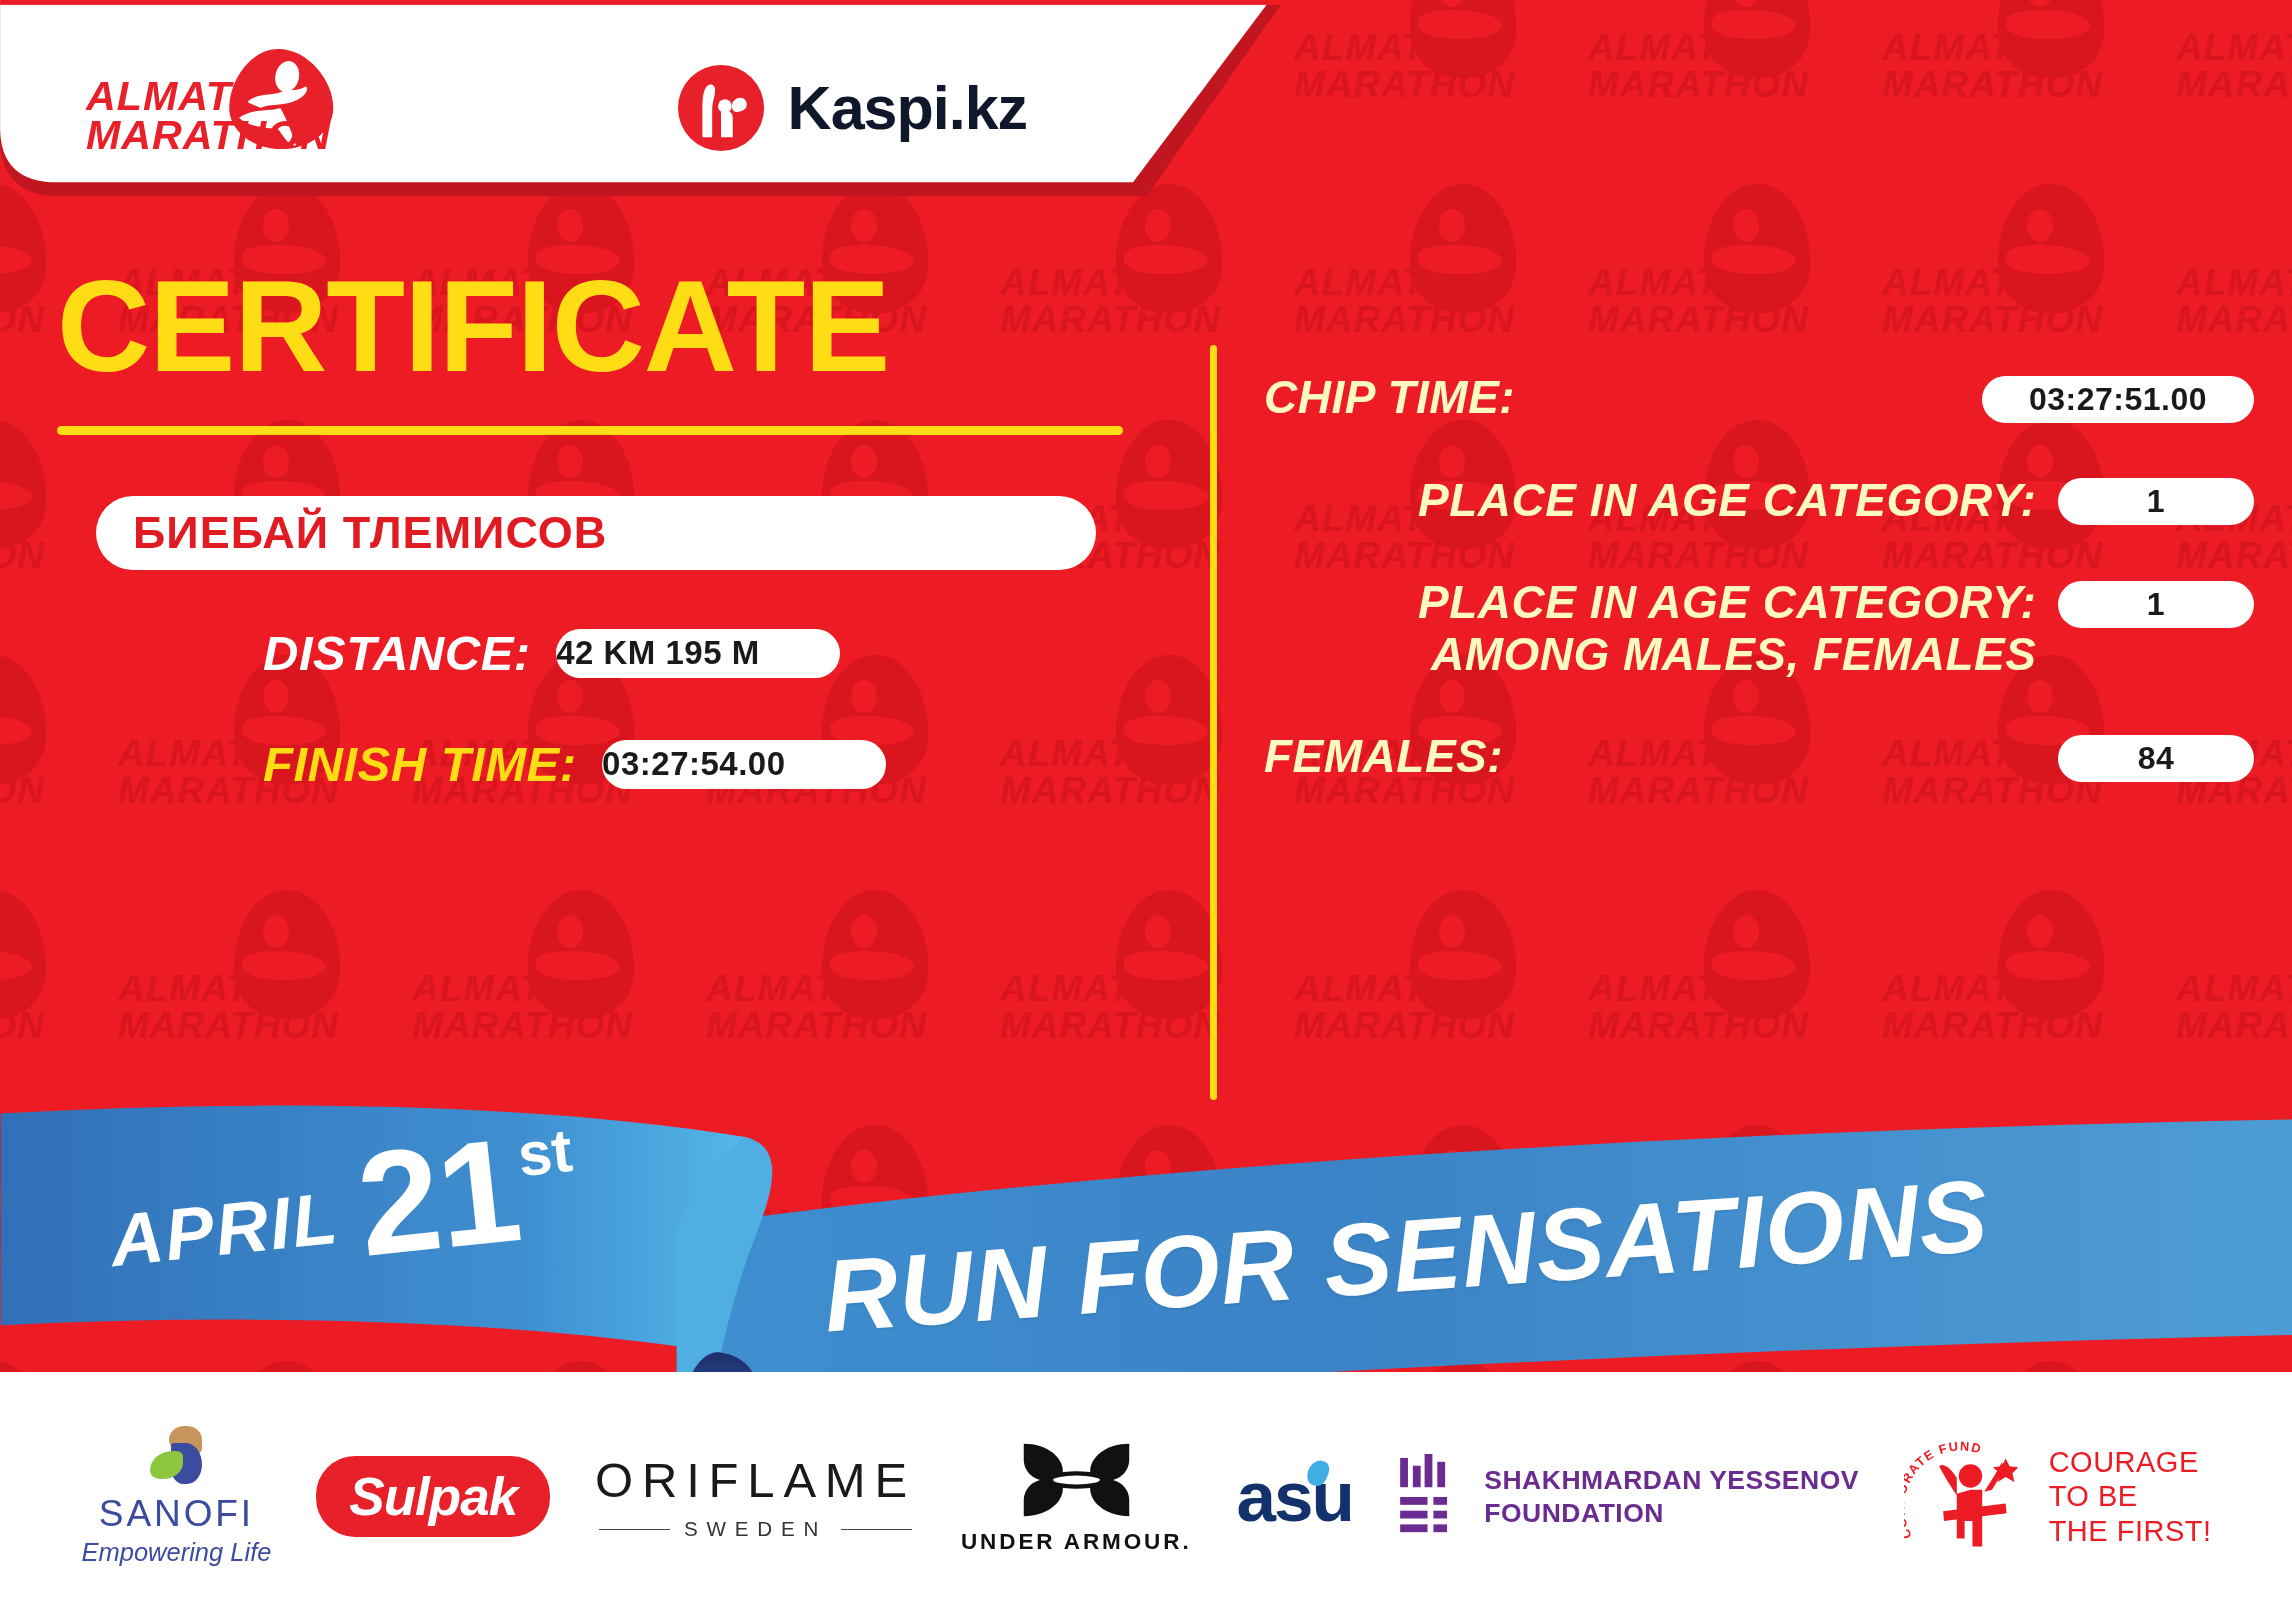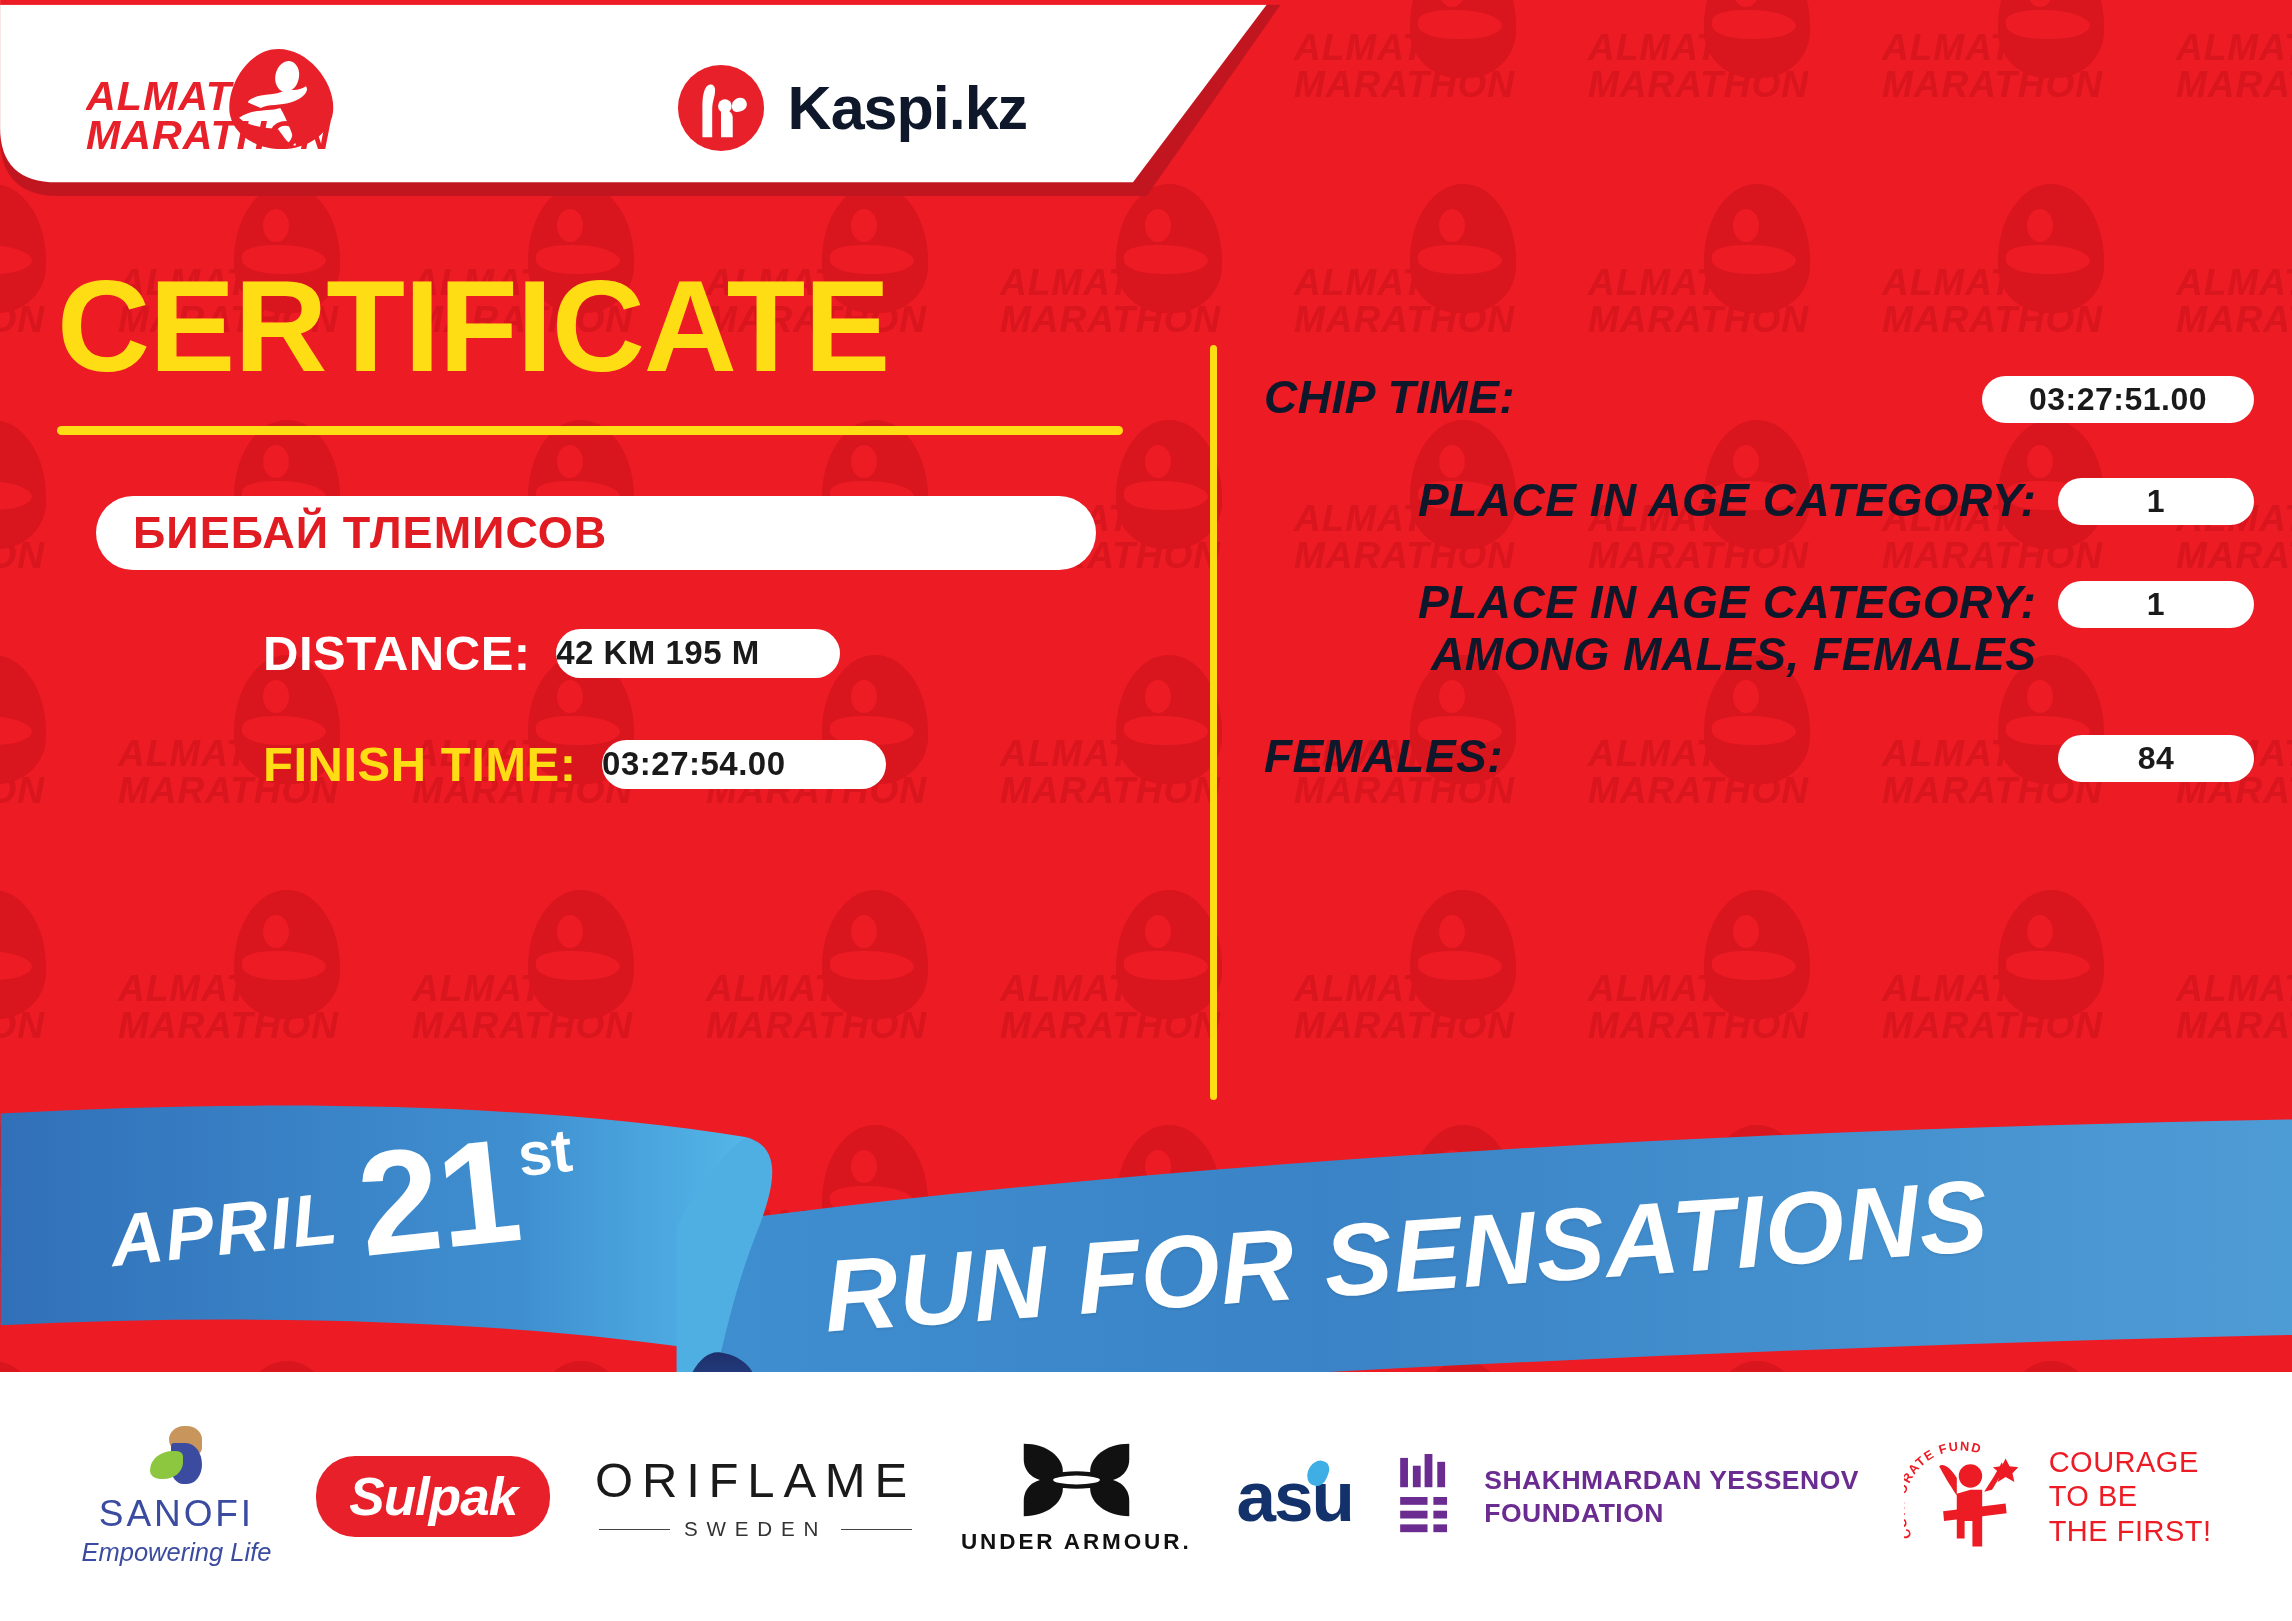--- a/index.html
+++ b/index.html
@@ -40,36 +40,36 @@
   #cert-title{margin:27.4px 0 0 57px;font-size:129px;line-height:1;font-weight:bold;
      color:#FFDD15;letter-spacing:-1px;font-family:"Liberation Sans",sans-serif;}
   #cert-rule{margin:35px 0 0 57px;width:1066px;height:8.8px;background:#FFDD15;border-radius:4.9px;}
 
   #name-pill{margin:61px 0 0 96px;width:1000px;height:74px;background:#fff;border-radius:37px;
      display:flex;align-items:center;}
   #name-text{margin-left:37px;font-size:45px;font-weight:bold;color:#E01B22;
      font-family:"Liberation Sans",sans-serif;letter-spacing:1px;white-space:nowrap;}
 
   .lrow{display:flex;align-items:center;margin-left:263px;margin-top:55px;}
-  .lrow .lbl{font-size:49px;font-weight:bold;color:#fff;
+  .lrow .lbl{font-size:49px;font-weight:bold;font-style:italic;color:#fff;
      letter-spacing:0.5px;white-space:nowrap;}
   .lrow .lbl.yellow{color:#FFDD15;}
   .lrow .pill{margin-left:25.5px;min-width:284px;height:49px;background:#fff;border-radius:24.5px;
      display:flex;align-items:center;}
   .lrow .pill span{font-size:33px;font-weight:bold;color:#1A1A1A;letter-spacing:0.5px;
      font-family:"Liberation Sans",sans-serif;white-space:nowrap;}
 
   
   #divider{position:absolute;left:1210px;top:345px;width:6.9px;height:755px;
      background:#FFDD15;z-index:6;border-radius:3.9px;}
 
   
   #right-col{position:absolute;left:1264px;top:372px;width:990px;z-index:6;}
   .rrow{display:flex;align-items:flex-start;justify-content:flex-end;margin-bottom:51px;}
-  .rrow .rlbl{font-size:46px;line-height:1.12;font-weight:bold;font-style:italic;color:#0f172a;
+  .rrow .rlbl{font-size:46px;line-height:1.12;font-weight:bold;font-style:italic;color:#fef9c3;
      letter-spacing:0.5px;text-align:left;flex:1;}
   .rrow .rpill{flex:0 0 auto;margin-left:21.6px;width:196px;height:47px;background:#fff;
      border-radius:23.5px;display:flex;align-items:center;justify-content:center;margin-top:3.9px;}
   .rrow .rpill span{font-size:32px;font-weight:bold;color:#1A1A1A;letter-spacing:0.5px;}
   .rrow.wide .rpill{width:272px;}
 
   
   #ribbon{position:absolute;left:0;top:1090px;width:2293px;height:338px;z-index:9;}
   #ribbon svg{display:block;}
   #ribbon-date{position:absolute;left:108px;top:1139px;z-index:12;

